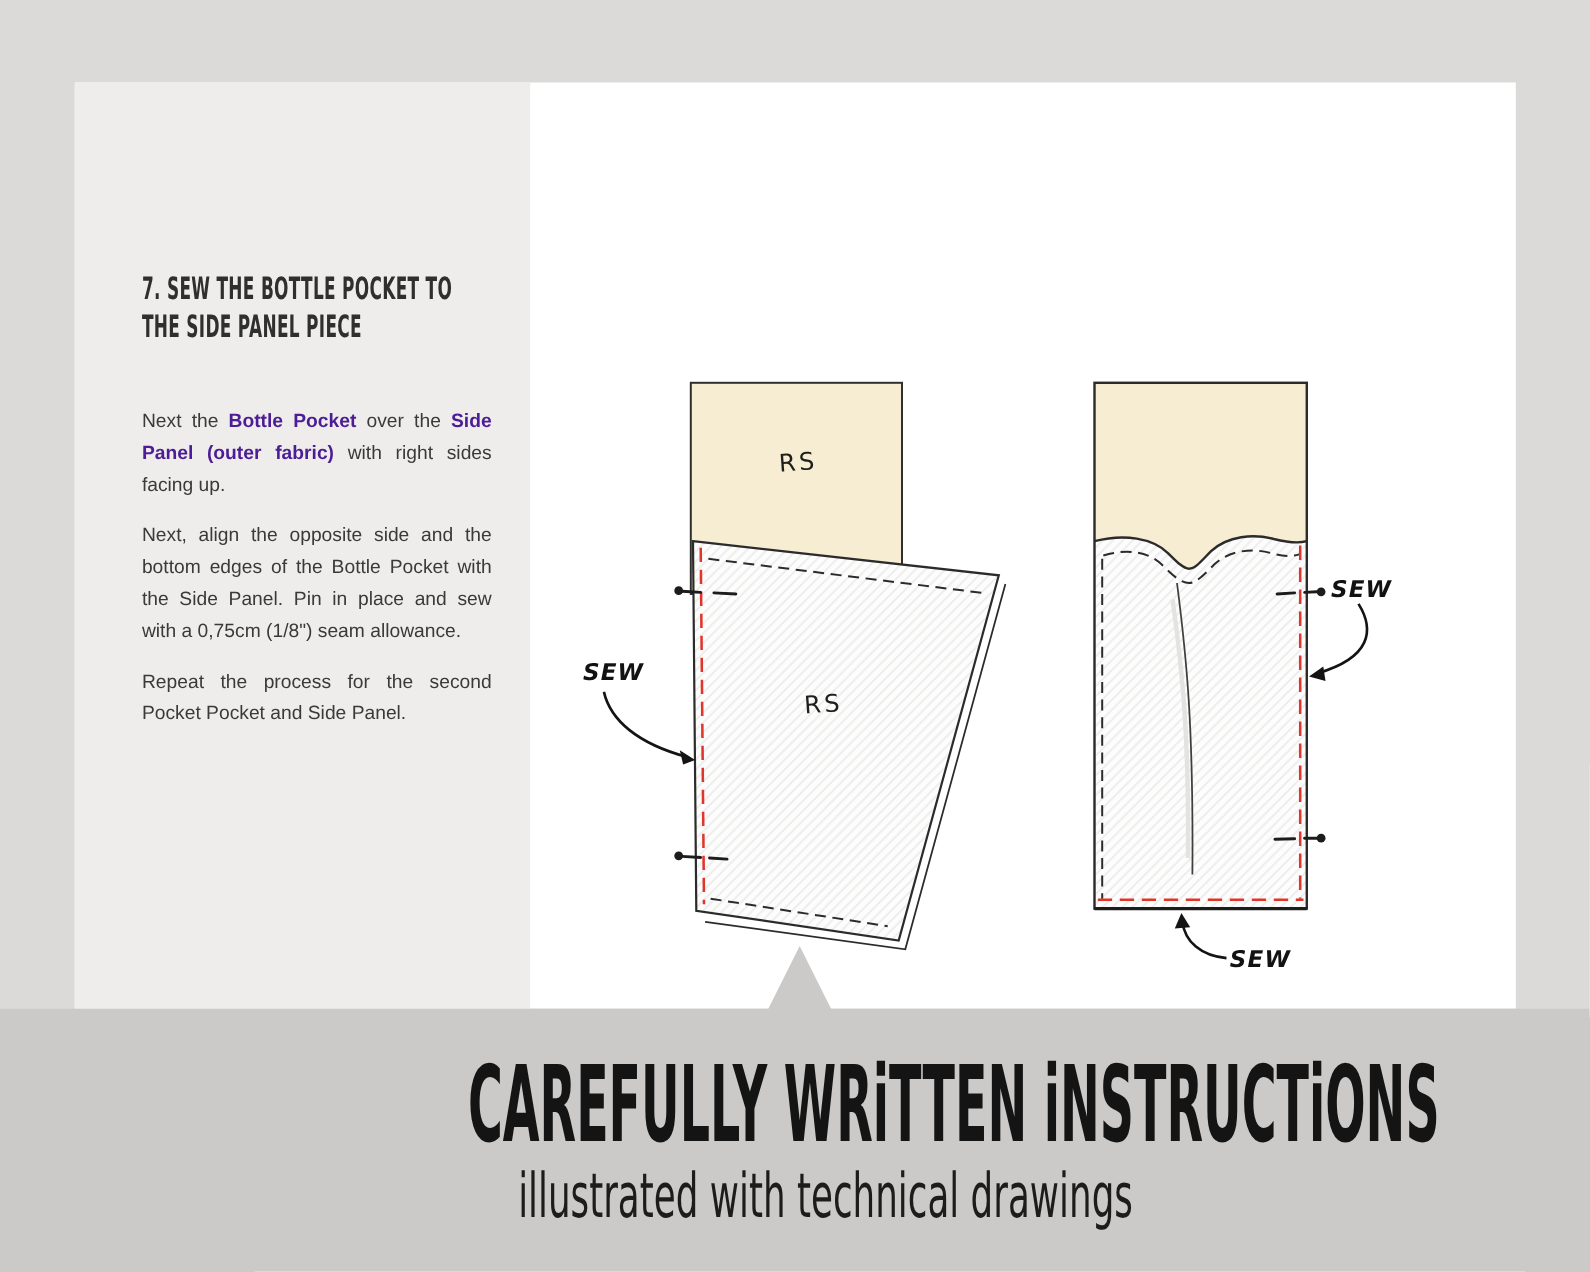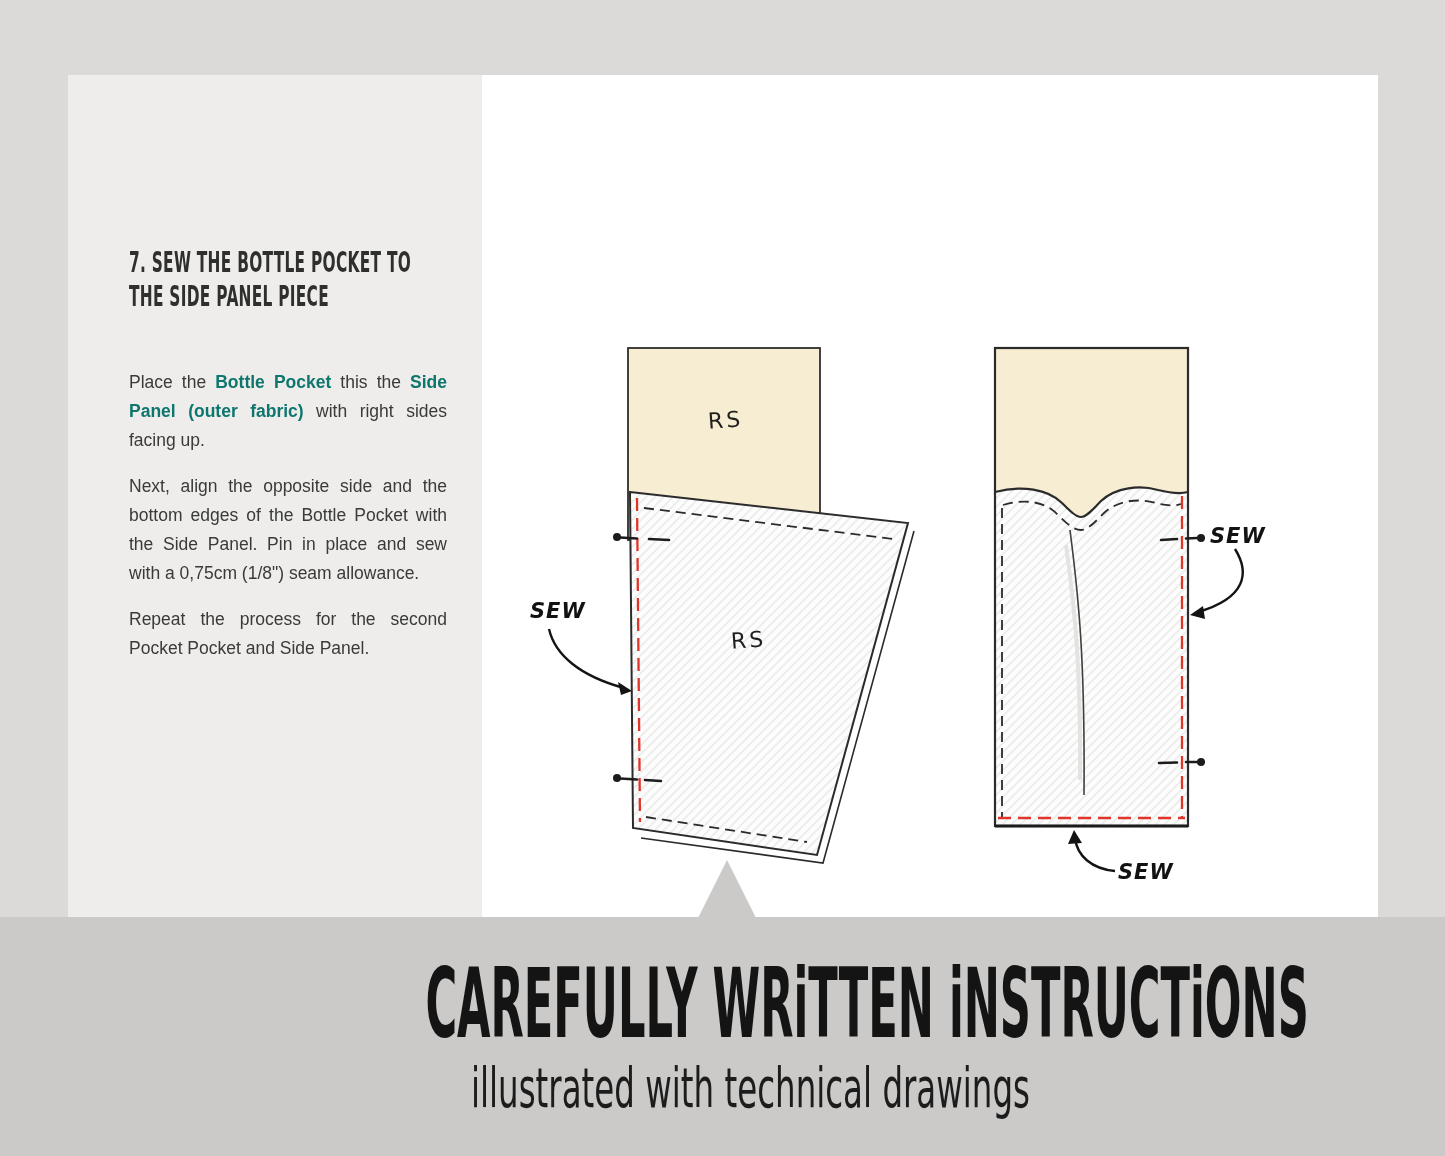--- a/index.html
+++ b/index.html
@@ -16,21 +16,21 @@
     font-family:"DejaVu Sans", sans-serif; font-weight:bold; color:#2f2f2d;
     font-size:28px; line-height:34px; letter-spacing:0.5px;
     transform:scaleX(0.55); transform-origin:0 0; white-space:nowrap;
     margin:0 0 54px 0;
   }
   .paras { width:318px; }
   p.instr {
     margin:0 0 17px 0; font-size:17.5px; line-height:29px; color:#3a3a38;
     text-align:justify; font-family:"Liberation Sans", sans-serif;
   }
-  p.instr b { font-weight:bold; color:#0f766e; }
+  p.instr b { font-weight:bold; color:#4c1d95; }
   .art { position:absolute; left:0; top:0; pointer-events:none; }
   .band {
     position:absolute; left:0; top:917px; width:1445px; height:239px;
     background:#cbcac9; text-align:center;padding-left:28px;
   }
   .band-title {
     margin:0; padding-top:38px;
     font-family:"DejaVu Sans", sans-serif; font-weight:bold;
     font-size:96px; line-height:98px; color:#141414;
     transform:scaleX(0.45); transform-origin:center; white-space:nowrap;
@@ -50,21 +50,21 @@
 
 <div class="canvas">
 
   <div class="page">
     <div class="leftcol">
       <div class="step-heading">
         <div>7. SEW THE BOTTLE POCKET TO</div>
         <div>THE SIDE PANEL PIECE</div>
       </div>
       <div class="paras">
-          <p class="instr"><span>Place the </span><b>Bottle Pocket</b><span> this the </span><b>Side Panel (outer fabric)</b><span> with right sides facing up.</span></p>
+          <p class="instr"><span>Next the </span><b>Bottle Pocket</b><span> over the </span><b>Side Panel (outer fabric)</b><span> with right sides facing up.</span></p>
           <p class="instr"><span>Next, align the opposite side and the bottom edges of the Bottle Pocket with the Side Panel. Pin in place and sew with a 0,75cm (1/8") seam allow­ance.</span></p>
           <p class="instr"><span>Repeat the process for the second Pocket Pocket and Side Panel.</span></p>
         </div>
     </div>
   </div>
 
   <svg class="art" width="1445" height="1156" viewBox="0 0 1445 1156" xmlns="http://www.w3.org/2000/svg">
     <defs>
       <pattern id="hatch" patternUnits="userSpaceOnUse" width="9" height="9">
         <rect width="9" height="9" fill="#fdfdfd"></rect>

